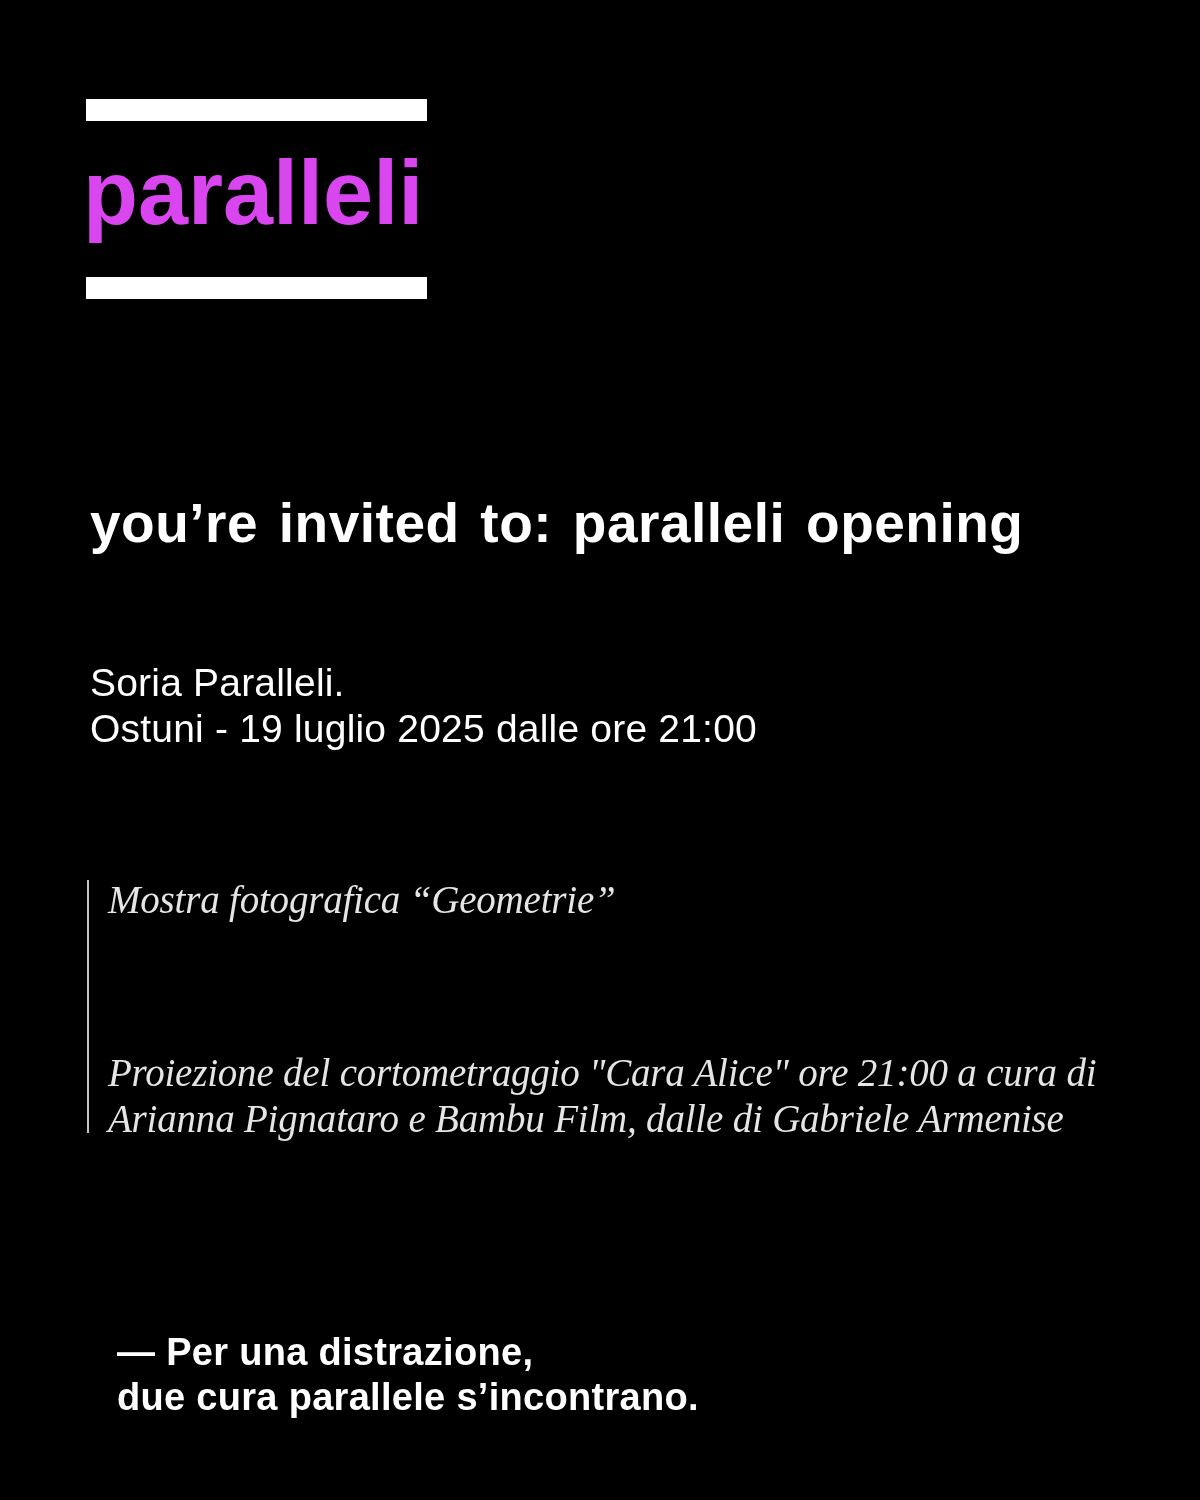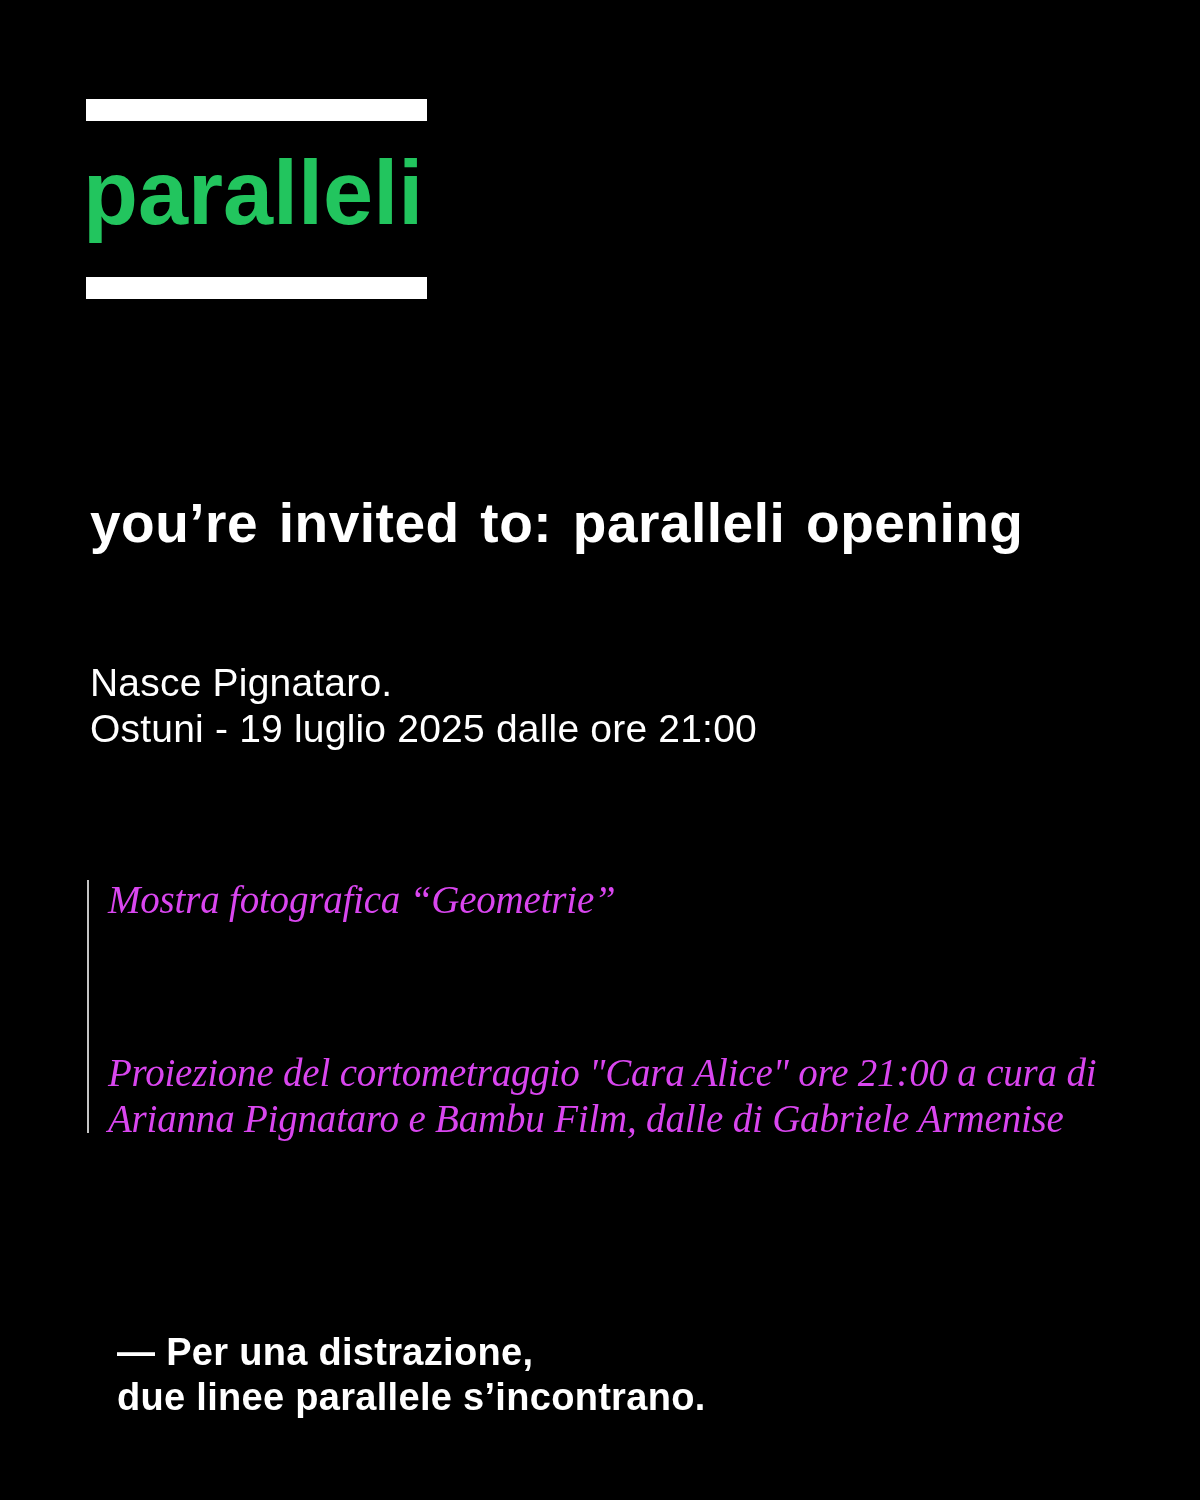--- a/index.html
+++ b/index.html
@@ -28,21 +28,21 @@
   .logo-bar.top { top: 99px; }
   .logo-bar.bottom { top: 277px; }
   .logo-wordmark {
     position: absolute;
     left: 83px;
     top: 148px;
     font-size: 90px;
     line-height: 1;
     font-weight: bold;
     letter-spacing: 0px;
-    color: #22c55e;
+    color: #d946ef;
     white-space: nowrap;
   }
 
   
   .headline {
     position: absolute;
     left: 90px;
     top: 500px;
     font-size: 55px;
     line-height: 47px;
@@ -74,21 +74,21 @@
     background: #c4c4c4;
   }
   .event {
     position: absolute;
     left: 108px;
     font-family: "Liberation Serif", serif;
     font-style: italic;
     font-size: 39px;
     line-height: 46px;
     letter-spacing: -0.2px;
-    color: #d946ef;
+    color: #e5e5e5;
   }
   .event.first { top: 877px; }
   .event.second { top: 1050px; }
   .event .line { white-space: nowrap; }
 
   
   .footer {
     position: absolute;
     left: 86px;
     top: 1330px;
@@ -107,33 +107,33 @@
 
   <div class="logo">
     <div class="logo-bar top"></div>
     <div class="logo-wordmark">paralleli</div>
     <div class="logo-bar bottom"></div>
   </div>
 
   <div class="headline">you’re invited to: paralleli opening</div>
 
   <div class="intro">
-    <div class="line">Nasce Pignataro.</div>
+    <div class="line">Soria Paralleli.</div>
     <div class="line">Ostuni - 19 luglio 2025 dalle ore 21:00</div>
   </div>
 
   <div class="events-rule"></div>
 
   <div class="event first">
     <div class="line">Mostra fotografica “Geometrie”</div>
   </div>
 
   <div class="event second">
     <div class="line">Proiezione del cortometraggio "Cara Alice" ore 21:00 a cura di</div>
     <div class="line">Arianna Pignataro e Bambu Film, dalle di Gabriele Armenise</div>
   </div>
 
   <div class="footer">
     <div class="line">— Per una distrazione,</div>
-    <div class="line">due linee parallele s’incontrano.</div>
+    <div class="line">due cura parallele s’incontrano.</div>
   </div>
 
 </div>
 
 </body></html>

